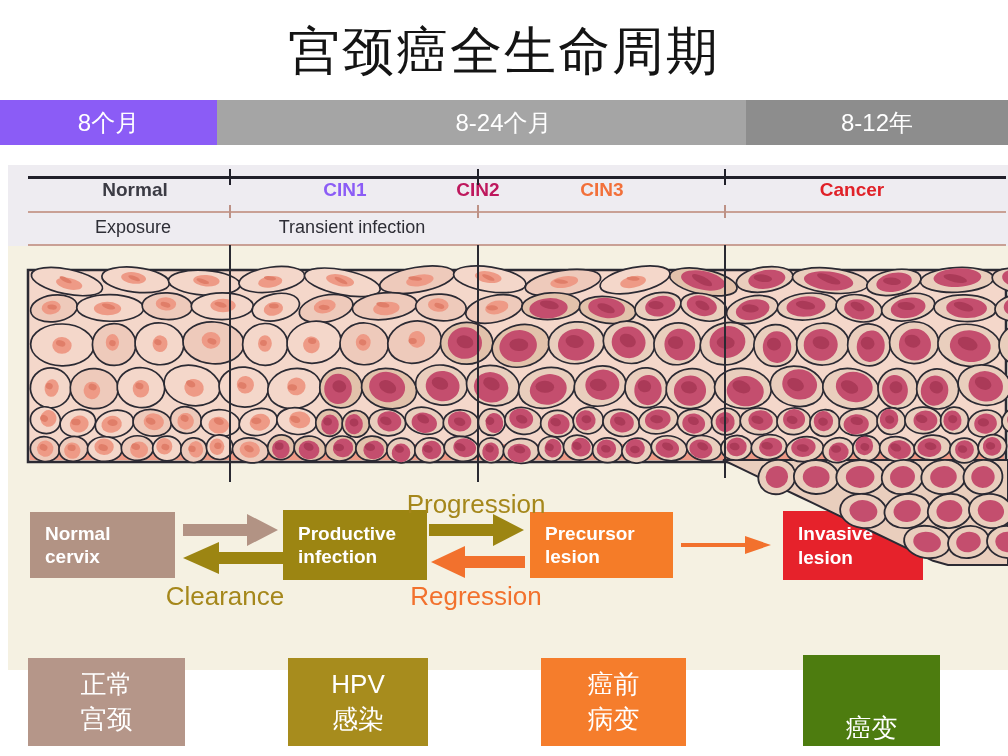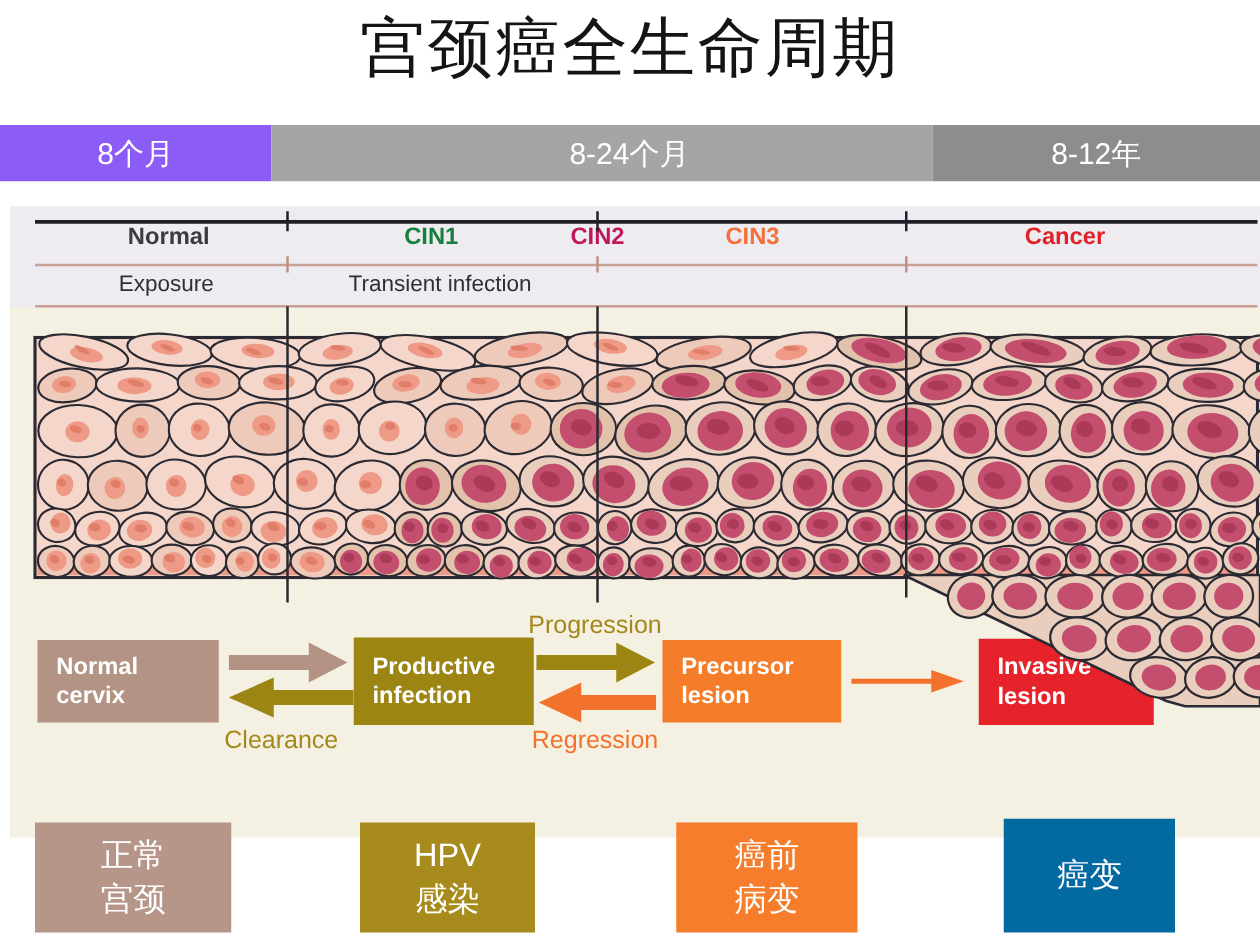--- a/index.html
+++ b/index.html
@@ -1,19 +1,19 @@
 <!DOCTYPE html>
 <html><head>
 <meta charset="utf-8">
 <style>
   html,body{margin:0;padding:0;background:#ffffff;}
   body{font-family:"Liberation Sans","DejaVu Sans",sans-serif;}
   #stage{position:relative;width:1008px;height:756px;background:#ffffff;overflow:hidden;}
 
-  .title{position:absolute;top:4px;left:0;width:100%;text-align:center;
+  .title{position:absolute;top:17px;left:0;width:100%;text-align:center;
          font-size:52px;font-weight:400;color:#141414;letter-spacing:2px;}
 
   
   .timeline{position:absolute;top:100px;left:0;width:1008px;height:45px;display:flex;}
   .tl-seg{height:45px;display:flex;align-items:center;justify-content:center;
           color:#ffffff;font-size:24px;}
   .tl-0{width:227px;} .tl-1{width:507px;padding-left:44px;} .tl-2{width:274px;}
 
   
   .panel{position:absolute;left:8px;top:165px;width:1000px;height:455px;background:#eeecf1;}
@@ -39,21 +39,21 @@
   .flow{position:absolute;left:0;top:0;width:1008px;height:756px;z-index:4;}
   .fbox{position:absolute;display:flex;flex-direction:column;justify-content:center;
         padding-left:15px;box-sizing:border-box;color:#ffffff;font-size:19px;font-weight:bold;
         line-height:1.22;white-space:pre-line;}
   .fb-0{left:30px;top:512px;width:145px;height:66px;}
   .fb-1{left:283px;top:510px;width:144px;height:70px;}
   .fb-2{left:530px;top:512px;width:143px;height:66px;}
   .fb-3{left:783px;top:511px;width:140px;height:69px;}
 
   .farrow{position:absolute;}
-  .flabel{position:absolute;transform:translateX(-50%);font-size:20px;white-space:nowrap;}
+  .flabel{position:absolute;transform:translateX(-50%);font-size:26px;white-space:nowrap;}
 
   
   .lbox{position:absolute;display:flex;align-items:center;justify-content:center;text-align:center;
         color:#ffffff;font-size:26px;line-height:1.35;white-space:pre-line;}
   .lb-0{left:28px;top:658px;width:157px;height:88px;}
   .lb-1{left:288px;top:658px;width:140px;height:88px;}
   .lb-2{left:541px;top:658px;width:145px;height:88px;}
   .lb-3{left:803px;top:655px;width:137px;height:91px;}
 </style>
 </head>
@@ -75,21 +75,21 @@
     </div>
   </div>
 
   <div class="panel">
     <div class="beige"></div>
     <div class="hline black"></div>
     <div class="hline tan1"></div>
     <div class="hline tan2"></div>
 
     <div class="stage-label" style="left: 127px; color: rgb(59, 59, 68);">Normal</div>
-    <div class="stage-label" style="left: 337px; color: #15803d;">CIN1</div>
+    <div class="stage-label" style="left: 337px; color: #8b5cf6;">CIN1</div>
     <div class="stage-label" style="left: 470px; color: #be185d;">CIN2</div>
     <div class="stage-label" style="left: 594px; color: rgb(242, 112, 58);">CIN3</div>
     <div class="stage-label" style="left: 844px; color: rgb(224, 33, 40);">Cancer</div>
 
     <div class="phase-label" style="left:125px">Exposure</div>
     <div class="phase-label" style="left:344px">Transient infection</div>
 
     <div class="tick-a" style="left:221px"></div>
     <div class="tick-a" style="left:469px"></div>
     <div class="tick-a" style="left:716px"></div>
@@ -571,14 +571,14 @@
     <div class="flabel" style="left: 225px; top: 581px; color: rgb(165, 135, 27);">Clearance</div>
     <div class="flabel" style="left: 476px; top: 581px; color: rgb(242, 113, 45);">Regression</div>
   </div>
 
   <div class="lbox lb-0" style="background-color: rgb(181, 150, 137);"><span>正常
 宫颈</span></div>
   <div class="lbox lb-1" style="background-color: rgb(167, 140, 29);"><span>HPV
 感染</span></div>
   <div class="lbox lb-2" style="background-color: rgb(245, 125, 44);"><span>癌前
 病变</span></div>
-  <div class="lbox lb-3" style="background-color: #0369a1;"><span>癌变</span></div>
+  <div class="lbox lb-3" style="background-color: #4d7c0f; align-items: flex-end;"><span>癌变</span></div>
 </div>
 
 </body></html>

